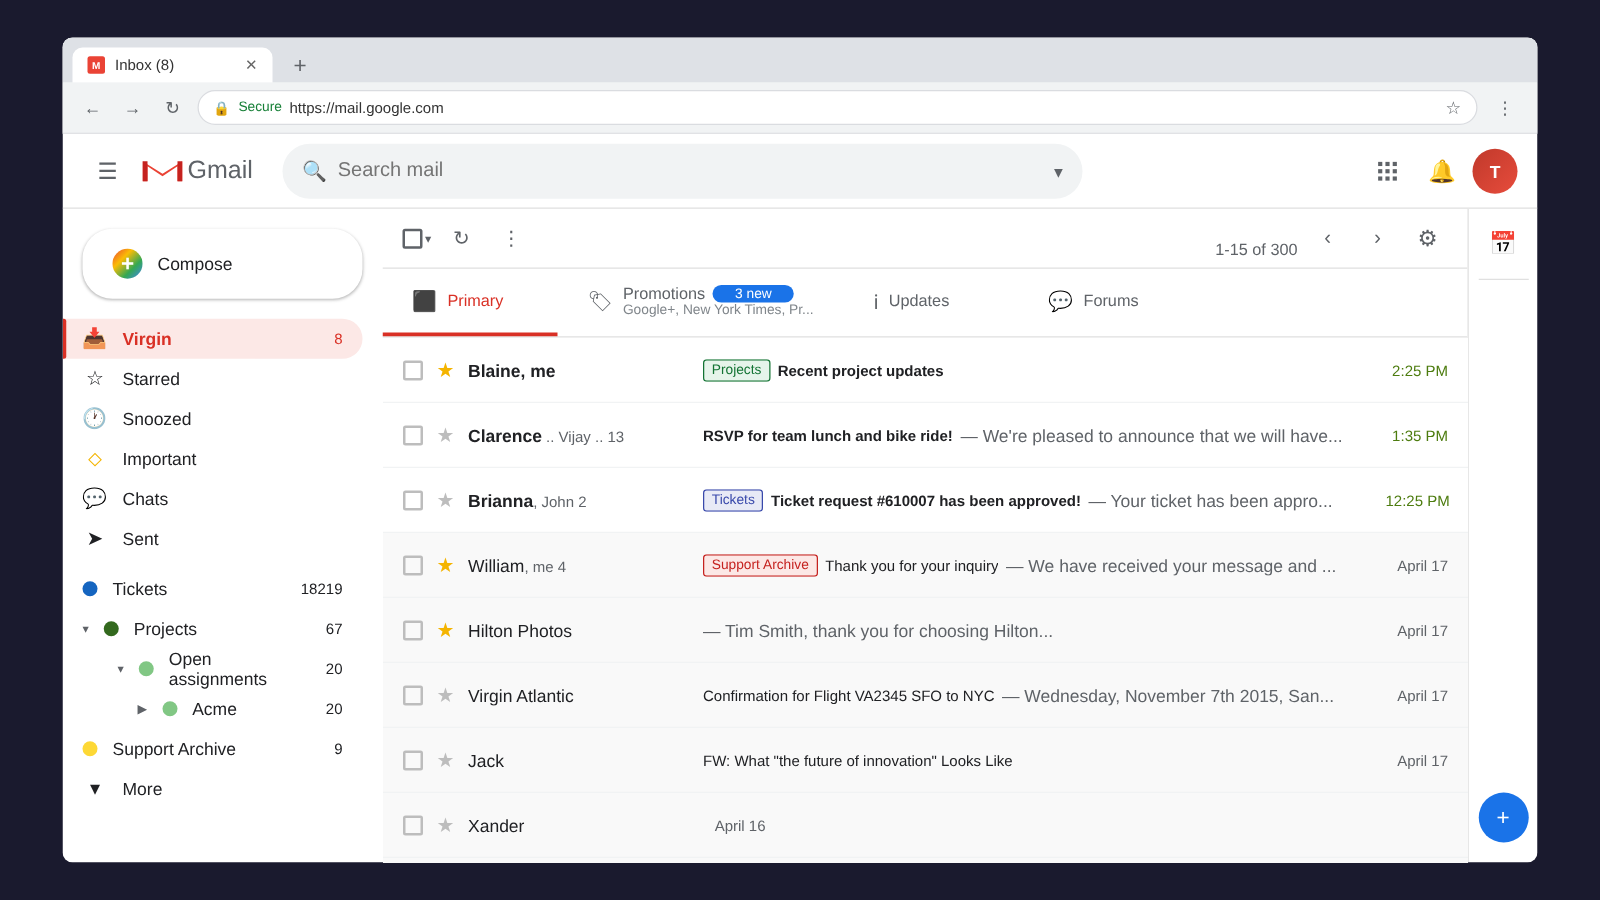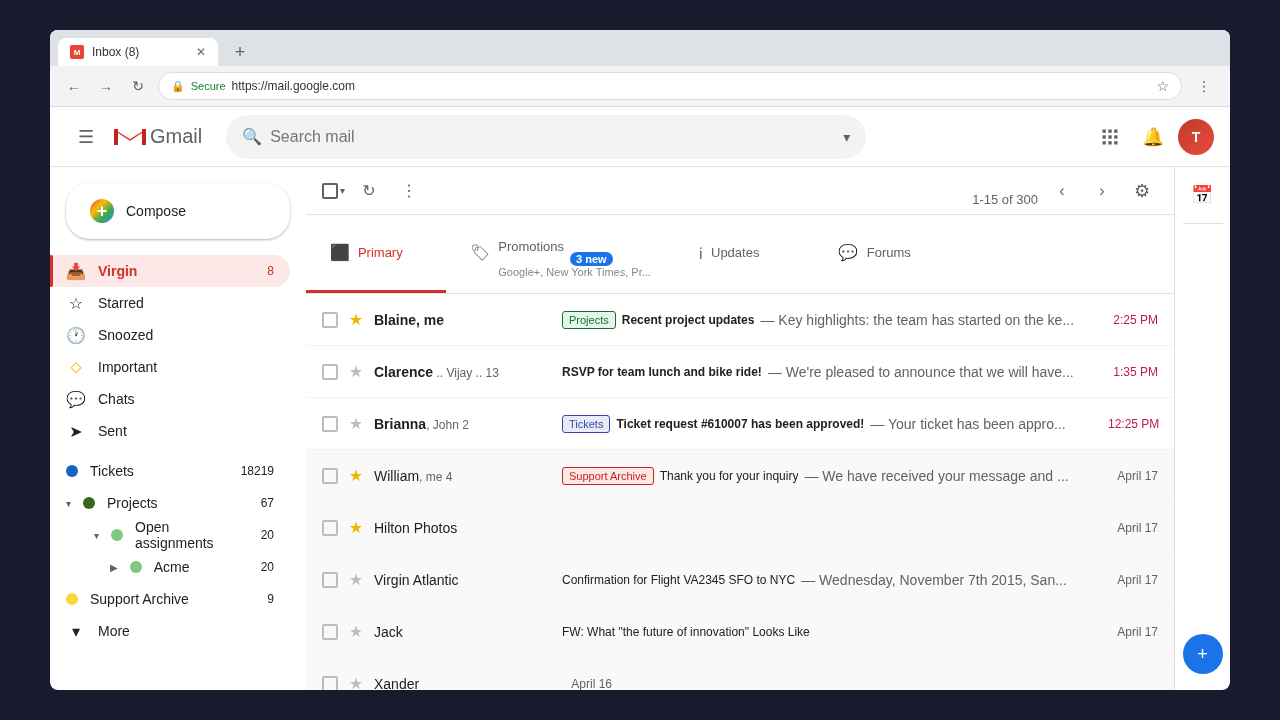--- a/index.html
+++ b/index.html
@@ -385,24 +385,23 @@
     }
     .email-tab.active {
       color: #d93025;
       border-bottom-color: #d93025;
     }
     .email-tab .tab-icon { font-size: 16px; }
     .email-tab .tab-badge {
       background: #1a73e8;
       color: white;
       border-radius: 10px;
-      padding: 1px 6px;
+      padding: 1px 18px;
       font-size: 11px;
-      font-weight: 700;
-      margin-top: 25px;
+      font-weight: 400;
     }
     .email-tab .tab-subtitle {
       font-size: 11px;
       color: #80868b;
     }
     
     .email-list {
       flex: 1;
       overflow-y: auto;
     }
@@ -487,21 +486,21 @@
       text-overflow: ellipsis;
     }
     .email-time {
       font-size: 12px;
       color: #5f6368;
       white-space: nowrap;
       flex-shrink: 0;
       width: 50px;
       text-align: right;
     }
-    .email-time.today { color: #be185d; }
+    .email-time.today { color: #4d7c0f; }
     
     ::-webkit-scrollbar { width: 6px; }
     ::-webkit-scrollbar-track { background: transparent; }
     ::-webkit-scrollbar-thumb { background: #dadce0; border-radius: 3px; }
     
     .m-logo-svg { width: 32px; height: 24px; }
     
     .nav-item.active {
       position: relative;
     }
@@ -715,21 +714,20 @@
           </div>
 
           <div class="email-list" id="email-list-container">
           <div class="email-row unread">
     <div class="email-checkbox"></div>
     <div class="star-btn starred">★</div>
     <div class="email-sender"><span>Blaine, me</span></div>
     <div class="email-content">
       <span class="email-label label-projects">Projects</span>
       <span class="email-subject">Recent project updates</span>
-      <span class="email-snippet">— Key highlights: the team has started on the ke...</span>
 
     </div>
     <div class="email-time today">2:25 PM</div>
   </div>
               <div class="email-row unread">
     <div class="email-checkbox"></div>
     <div class="star-btn ">★</div>
     <div class="email-sender"><span>Clarence</span><span class="sender-count"> .. Vijay .. 13</span></div>
     <div class="email-content">
 
@@ -762,20 +760,21 @@
 
     </div>
     <div class="email-time ">April 17</div>
   </div>
               <div class="email-row read">
     <div class="email-checkbox"></div>
     <div class="star-btn starred">★</div>
     <div class="email-sender"><span>Hilton Photos</span></div>
     <div class="email-content">
 
+      <span class="email-snippet">— Tim Smith, thank you for choosing Hilton...</span>
 
     </div>
     <div class="email-time ">April 17</div>
   </div>
               <div class="email-row read">
     <div class="email-checkbox"></div>
     <div class="star-btn ">★</div>
     <div class="email-sender"><span>Virgin Atlantic</span></div>
     <div class="email-content">
 

